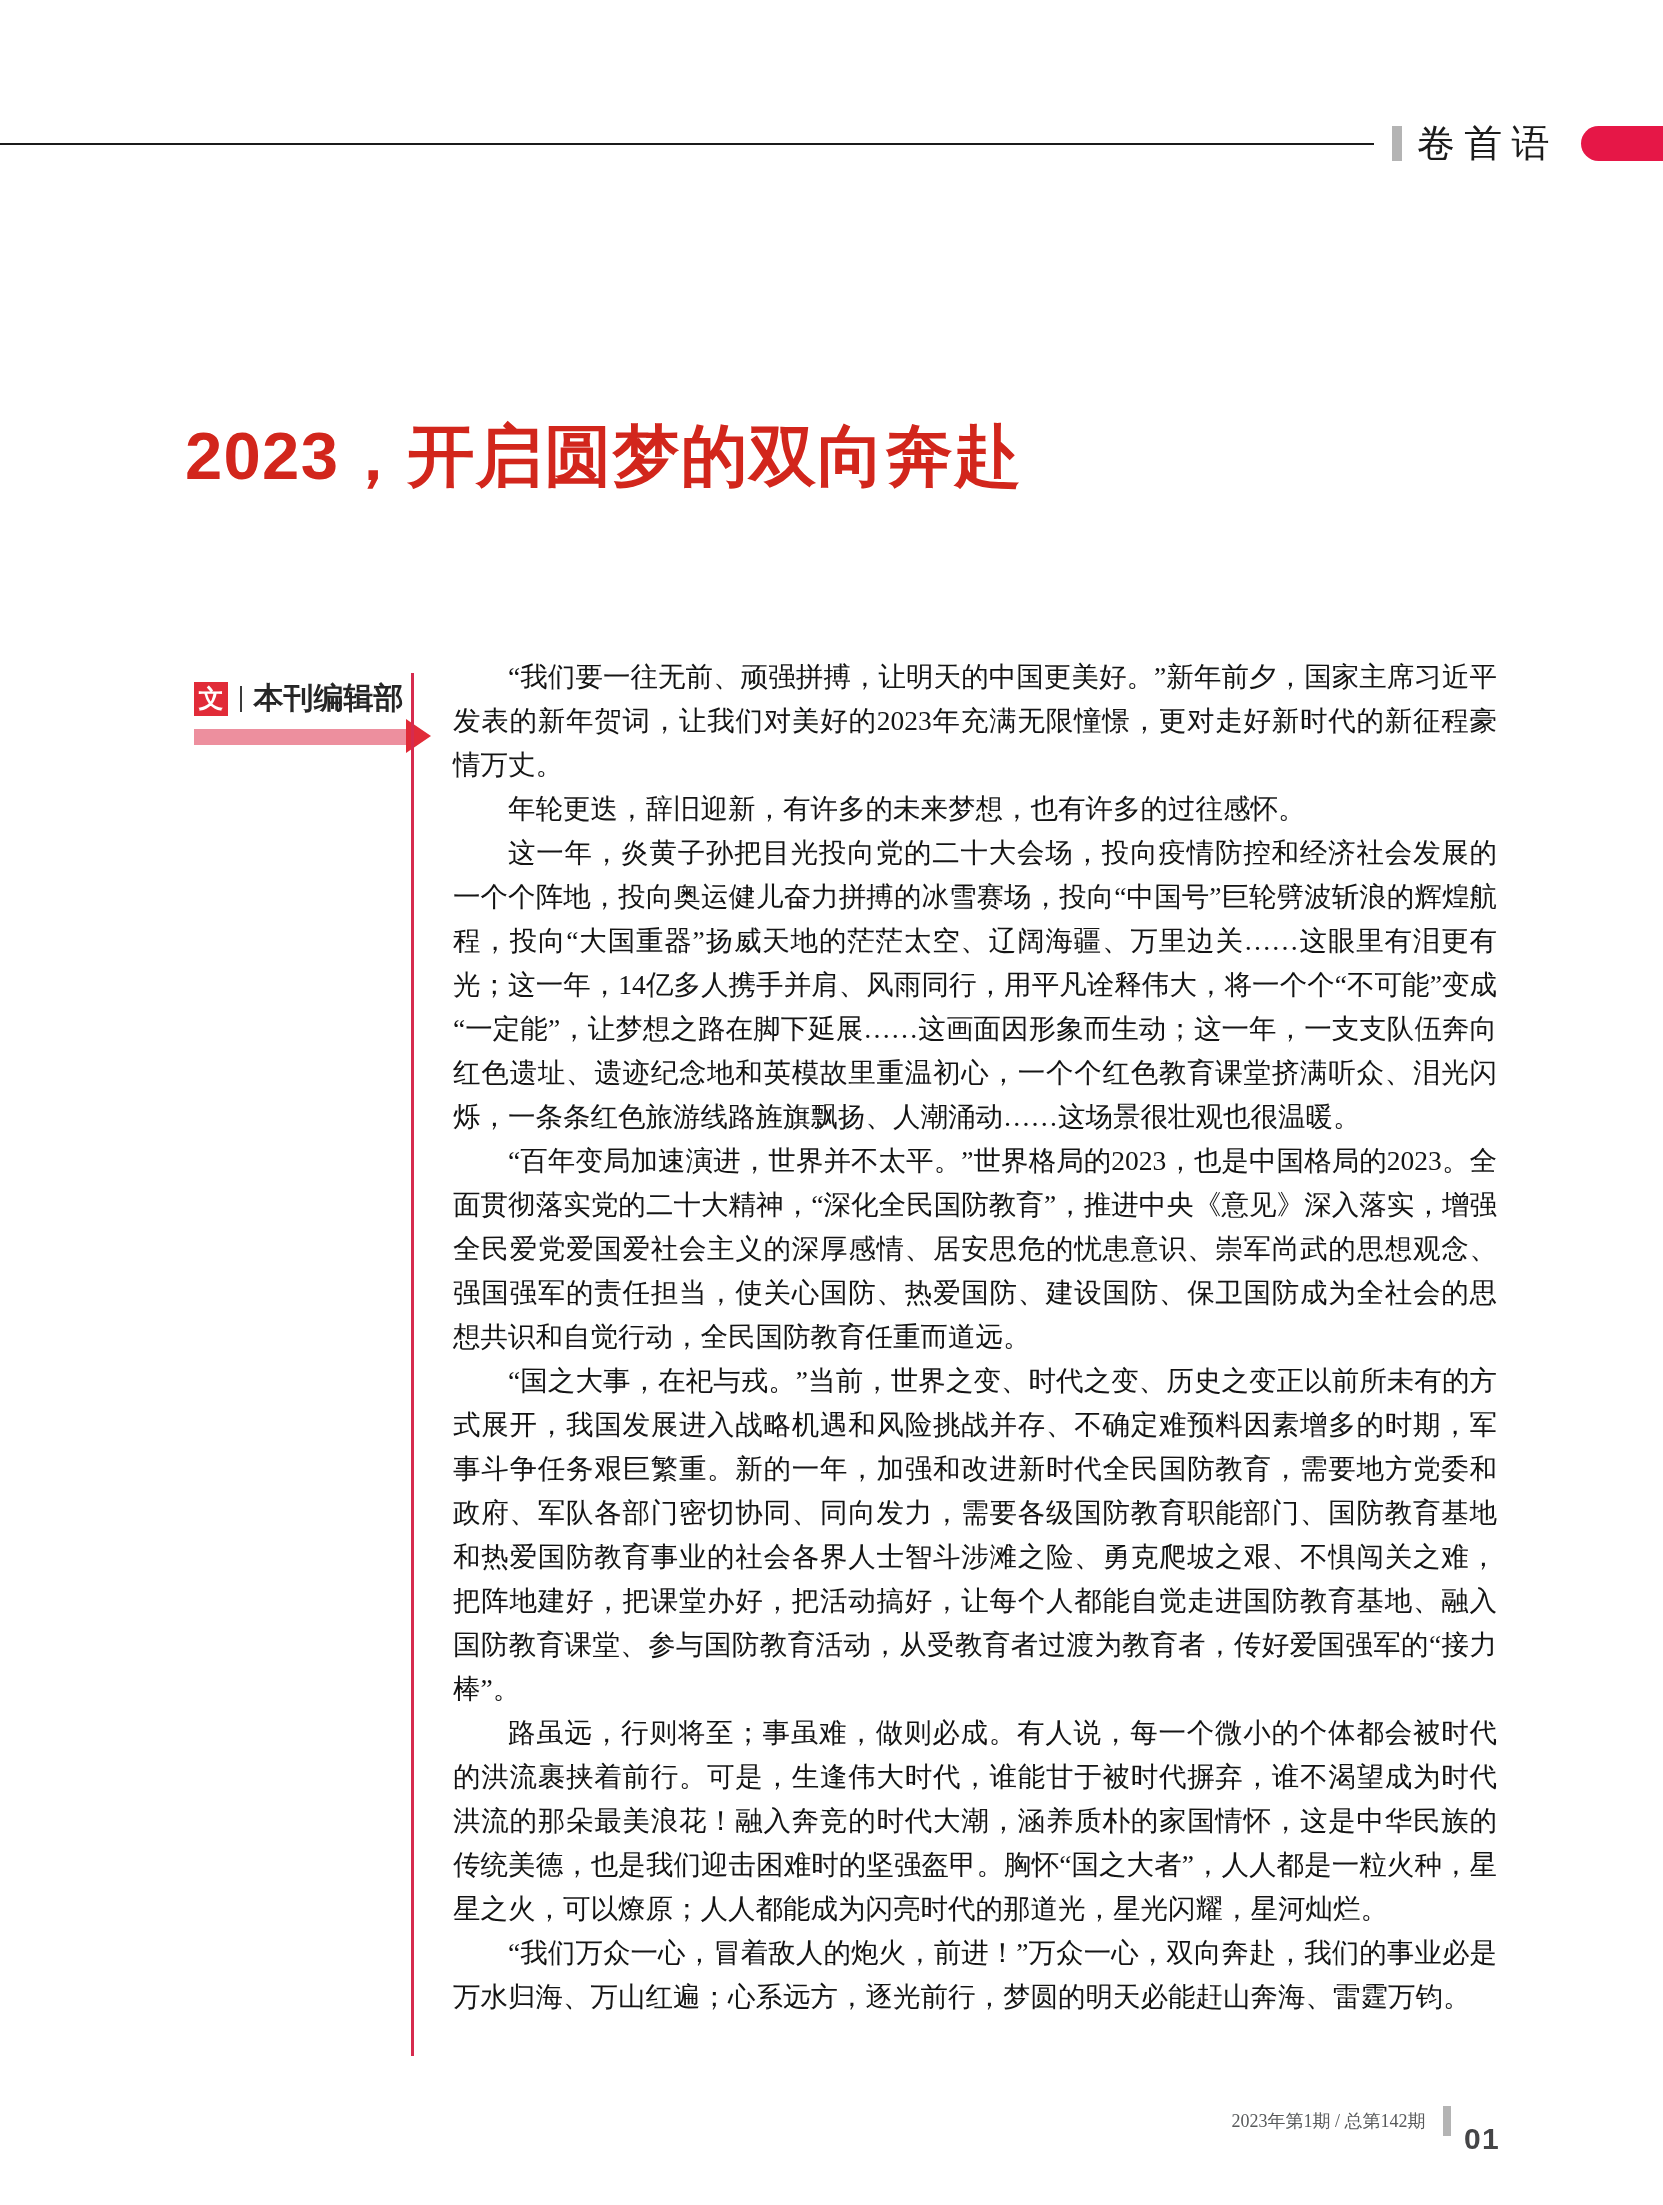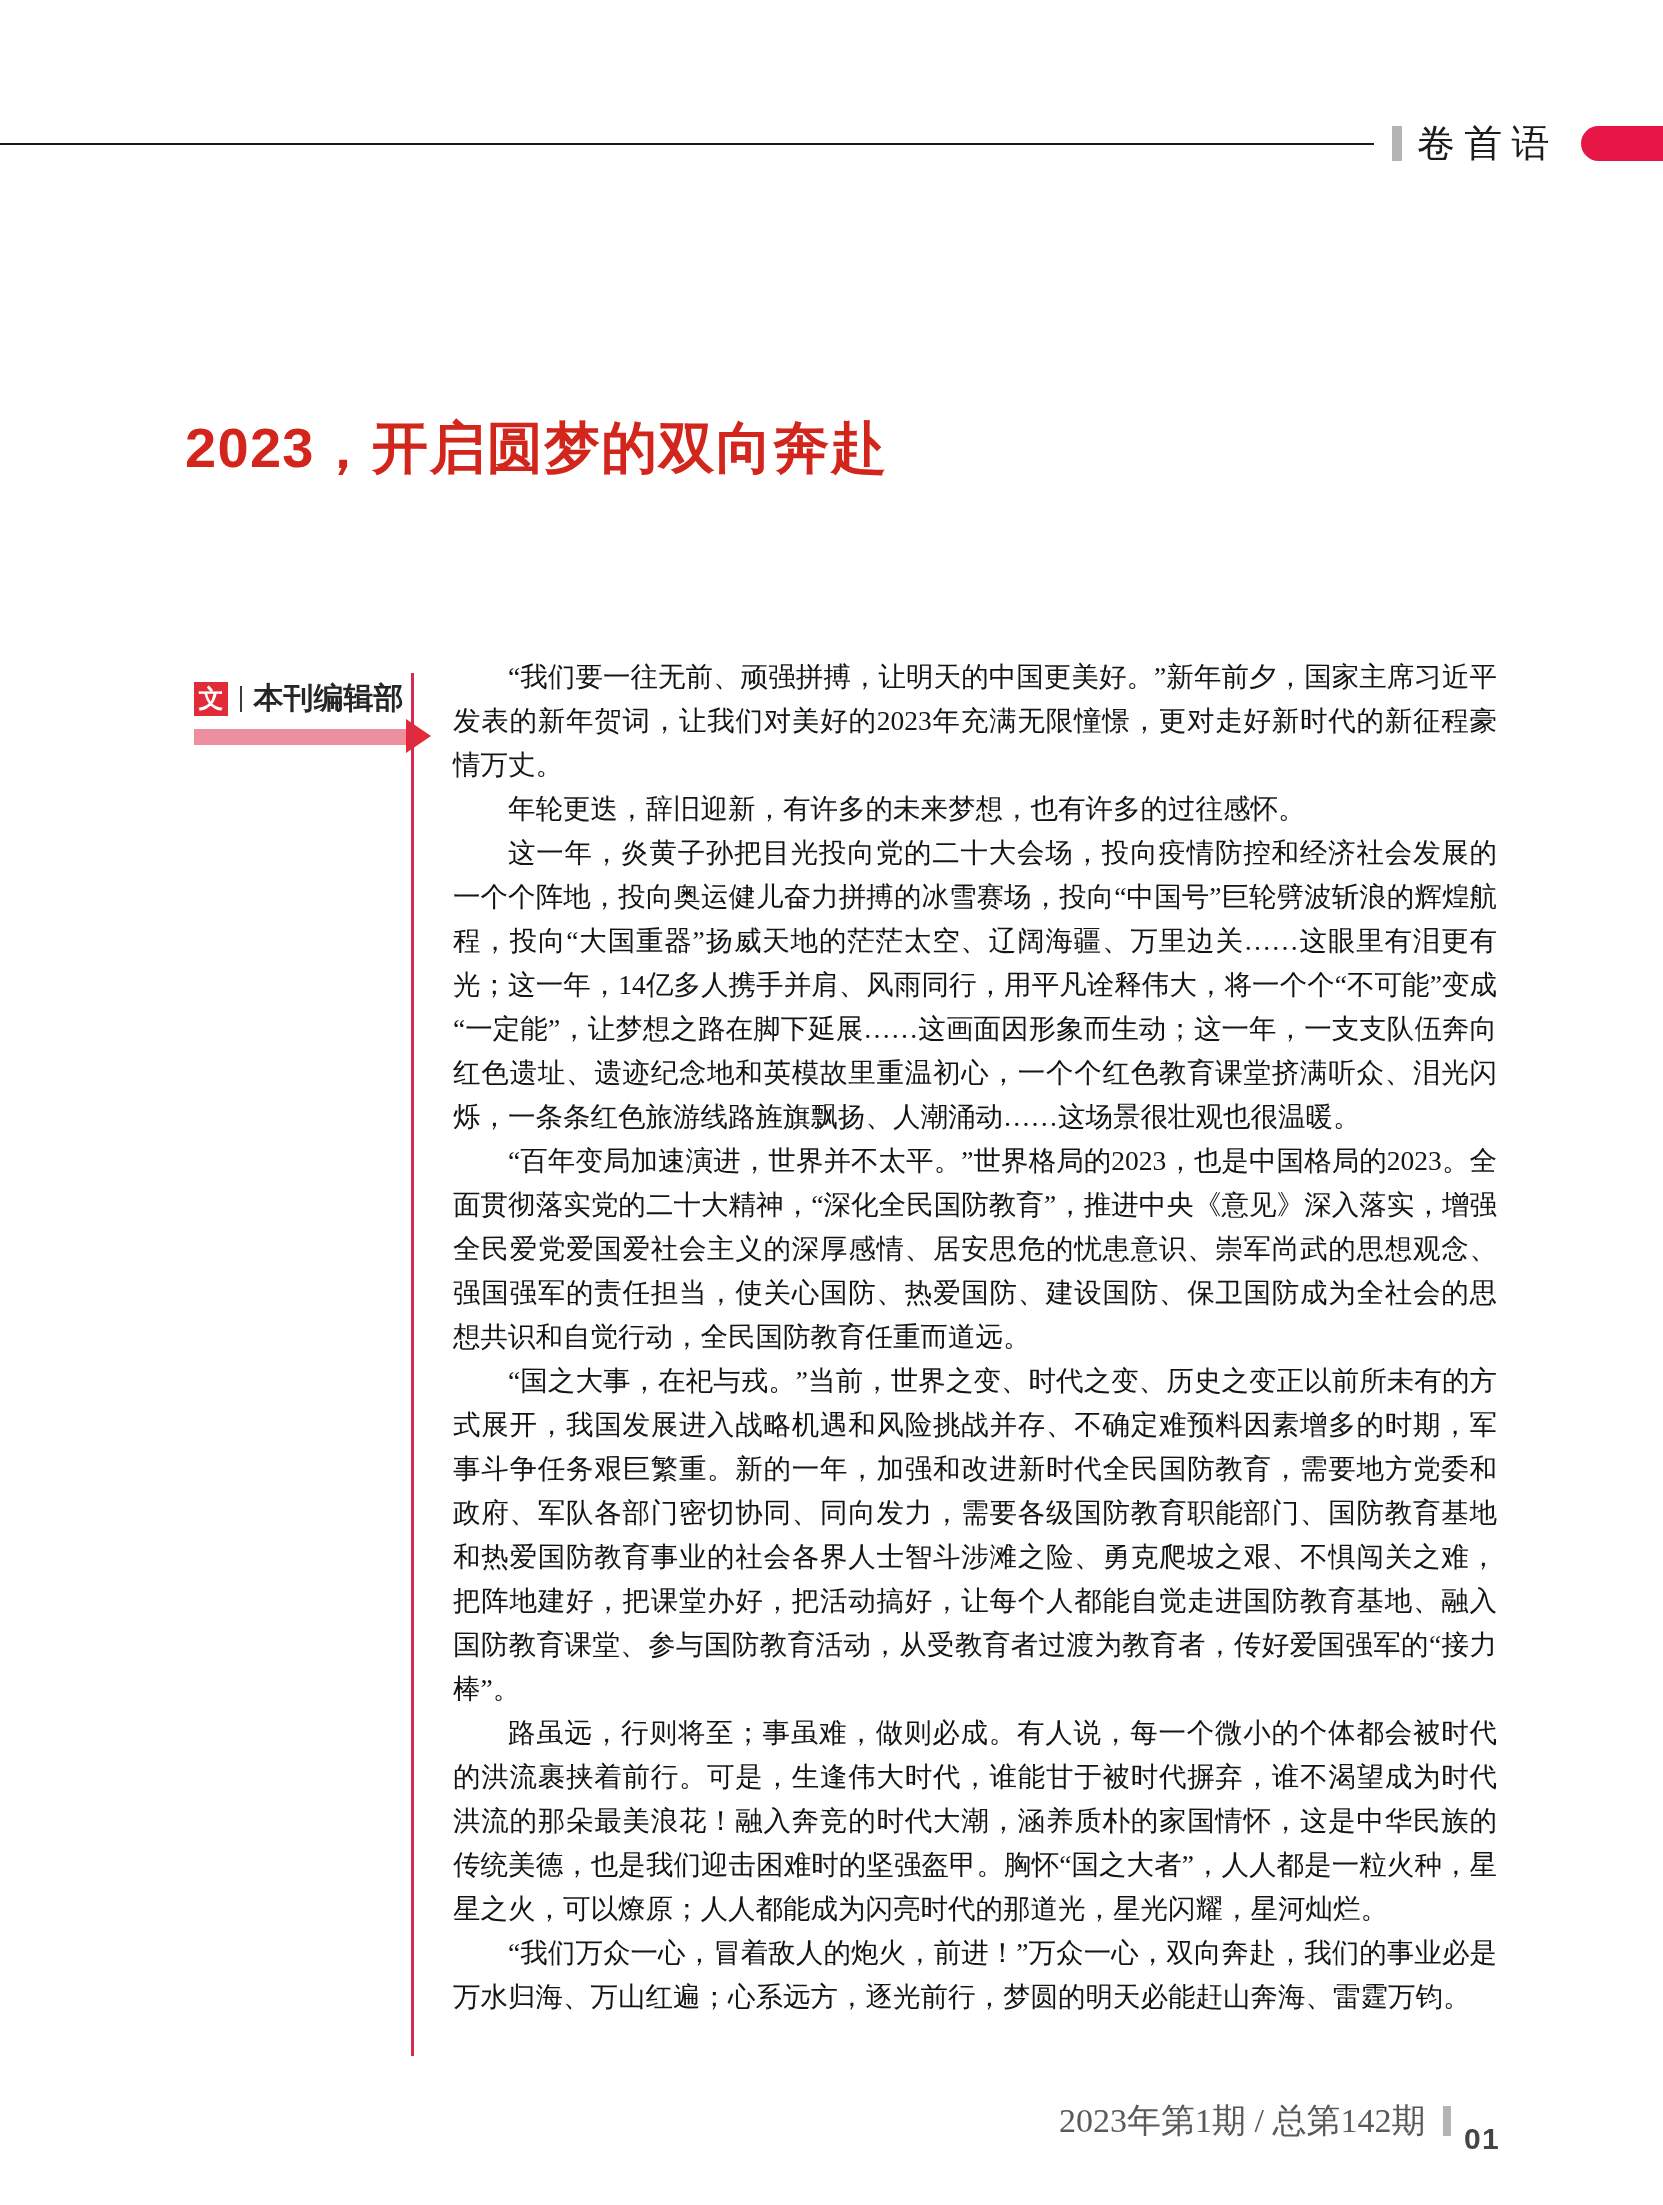--- a/index.html
+++ b/index.html
@@ -25,21 +25,21 @@
     font-size:38px;line-height:41px;letter-spacing:9.2px;
     color:#1c1c1c;font-weight:500;white-space:nowrap;
   }
   .header-pill{
     position:absolute;left:1581px;top:126px;width:83px;height:35px;
     background:#e61747;border-radius:17.7px 0 0 17.7px;
   }
   
   .article-title{
     position:absolute;left:185px;top:411px;
-    font-size:56px;font-weight:700;letter-spacing:1.3px;
+    font-size:67px;font-weight:700;letter-spacing:1.3px;
     color:#d2261c;white-space:nowrap;
   }
   
   .byline{
     position:absolute;left:194px;top:680px;height:37px;
     display:flex;align-items:center;
   }
   .wen-box{
     width:34px;height:34px;background:#e12b38;
     color:#ffffff;font-size:25px;font-weight:700;
@@ -74,21 +74,21 @@
     text-align:justify;
   }
   .body-text p{margin:0;text-indent:2em;}
   
   .footer{
     position:absolute;top:2101px;right:164px;height:39px;
     display:flex;align-items:center;
   }
   .footer-issue{
     font-family:"Liberation Serif","DejaVu Serif",serif;
-    font-size:34px;color:#57595a;white-space:nowrap;
+    font-size:18px;color:#57595a;white-space:nowrap;
   }
   .footer-tick{
     width:8.5px;height:30px;background:#b4b4b4;margin:0 13px 0 17px;
   }
   .footer-page{
     font-size:30px;font-weight:700;color:#454547;letter-spacing:1.3px;margin-top:36px;
   }
 </style>
 </head>
 <body>

